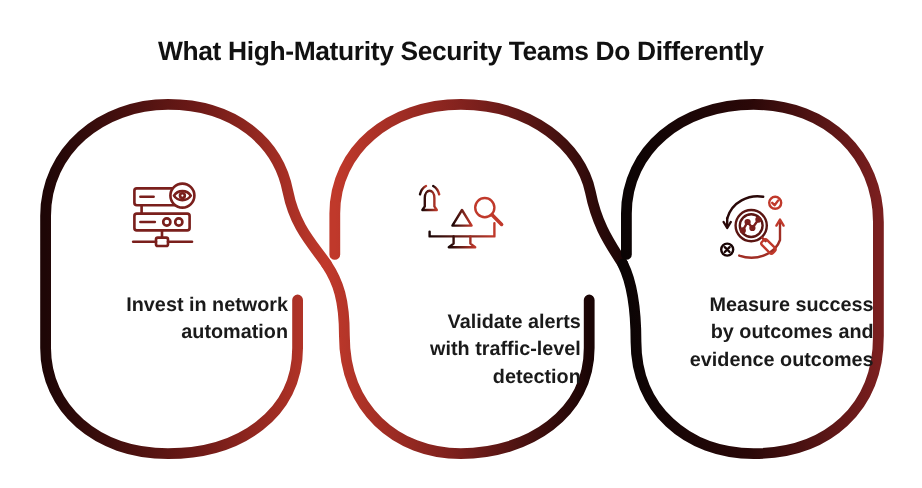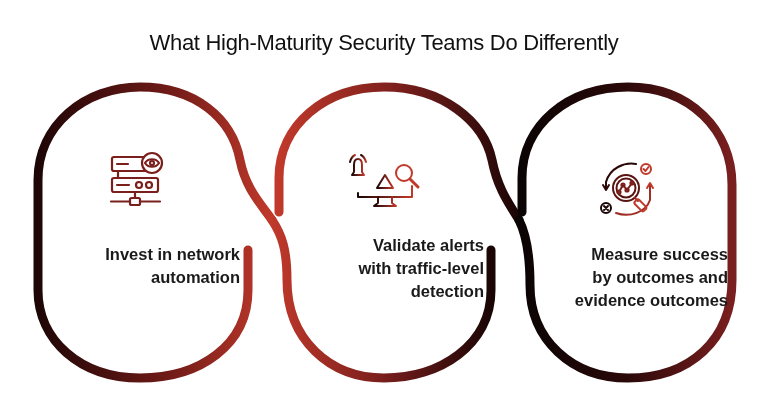--- a/index.html
+++ b/index.html
@@ -1,17 +1,17 @@
 <!DOCTYPE html>
 <html><head>
 <meta charset="utf-8">
 <style>
   html, body { margin:0; padding:0; background:#ffffff; }
   body { width:768px; height:407px; position:relative; overflow:hidden; font-family:"Liberation Sans", "DejaVu Sans", sans-serif; }
-  .title { position:absolute; top:30px; left:0; width:768px; text-align:center; font-size:22px; font-weight:normal; color:#111; letter-spacing:-0.3px; }
+  .title { position:absolute; top:30px; left:0; width:768px; text-align:center; font-size:22px; font-weight:bold; color:#111; letter-spacing:-0.3px; }
   svg.shapes { position:absolute; left:0; top:0; }
   .icon { position:absolute; }
   .label { position:absolute; width:200px; text-align:right; font-size:16.5px; font-weight:bold; color:#1a1a1a; line-height:23px; }
 </style>
 </head>
 <body>
 
 <div class="title">What High-Maturity Security Teams Do Differently</div>
 
 <svg class="shapes" width="768" height="407" viewBox="0 0 768 407">
@@ -105,21 +105,21 @@
     <path d="M39 40 L42 43" stroke="#a02e25"></path>
     <rect x="41" y="41" width="6" height="13" rx="2" transform="rotate(-45 44 47)" stroke="#c0392b"></rect>
   </g>
 </svg>
 
 <div class="label" style="left:40px;top:243px;">
   <div>Invest in network</div>
   <div>automation</div>
 </div>
 
-<div class="label" style="left:284px;top:234px;">
+<div class="label" style="left:284px;top:257px;">
   <div>Validate alerts</div>
   <div>with traffic-level</div>
   <div>detection</div>
 </div>
 
 <div class="label" style="left:528px;top:243px;">
   <div>Measure success</div>
   <div>by outcomes and</div>
   <div>evidence outcomes</div>
 </div>

